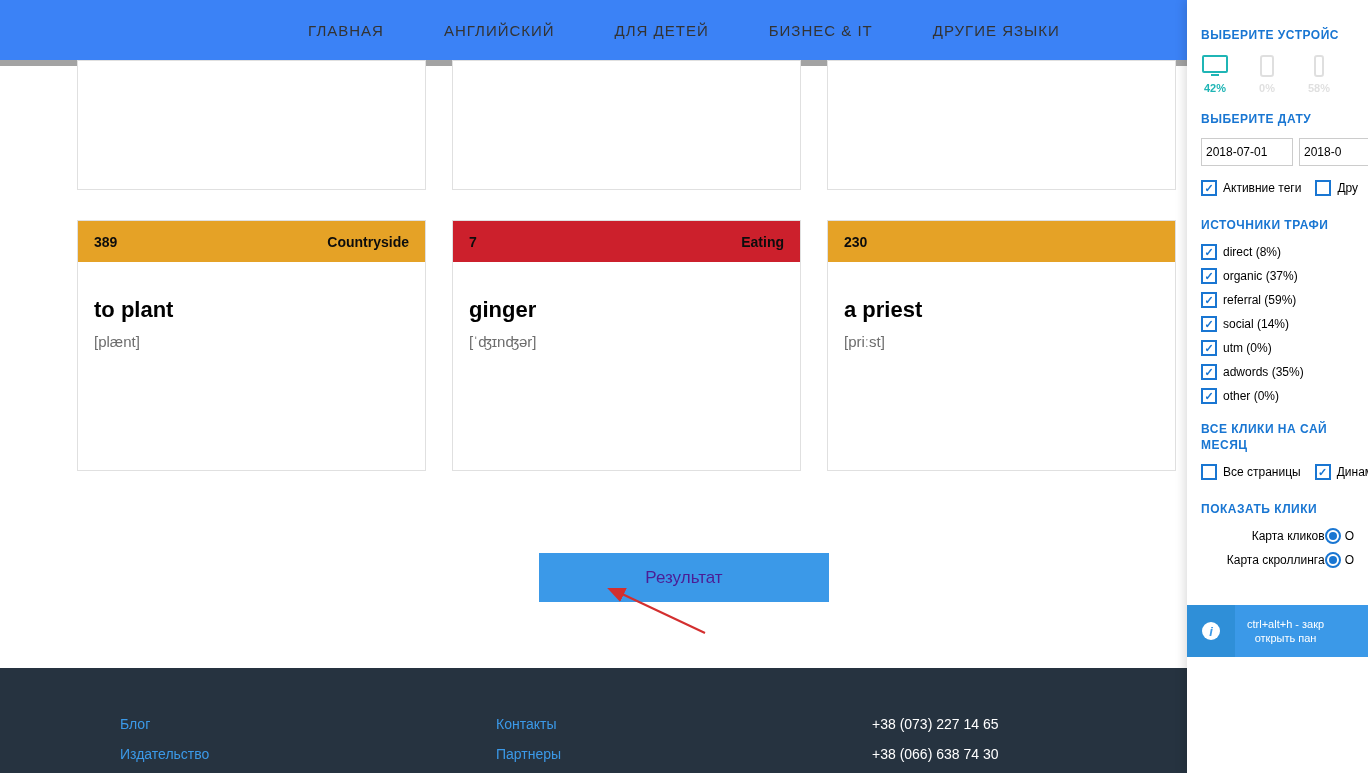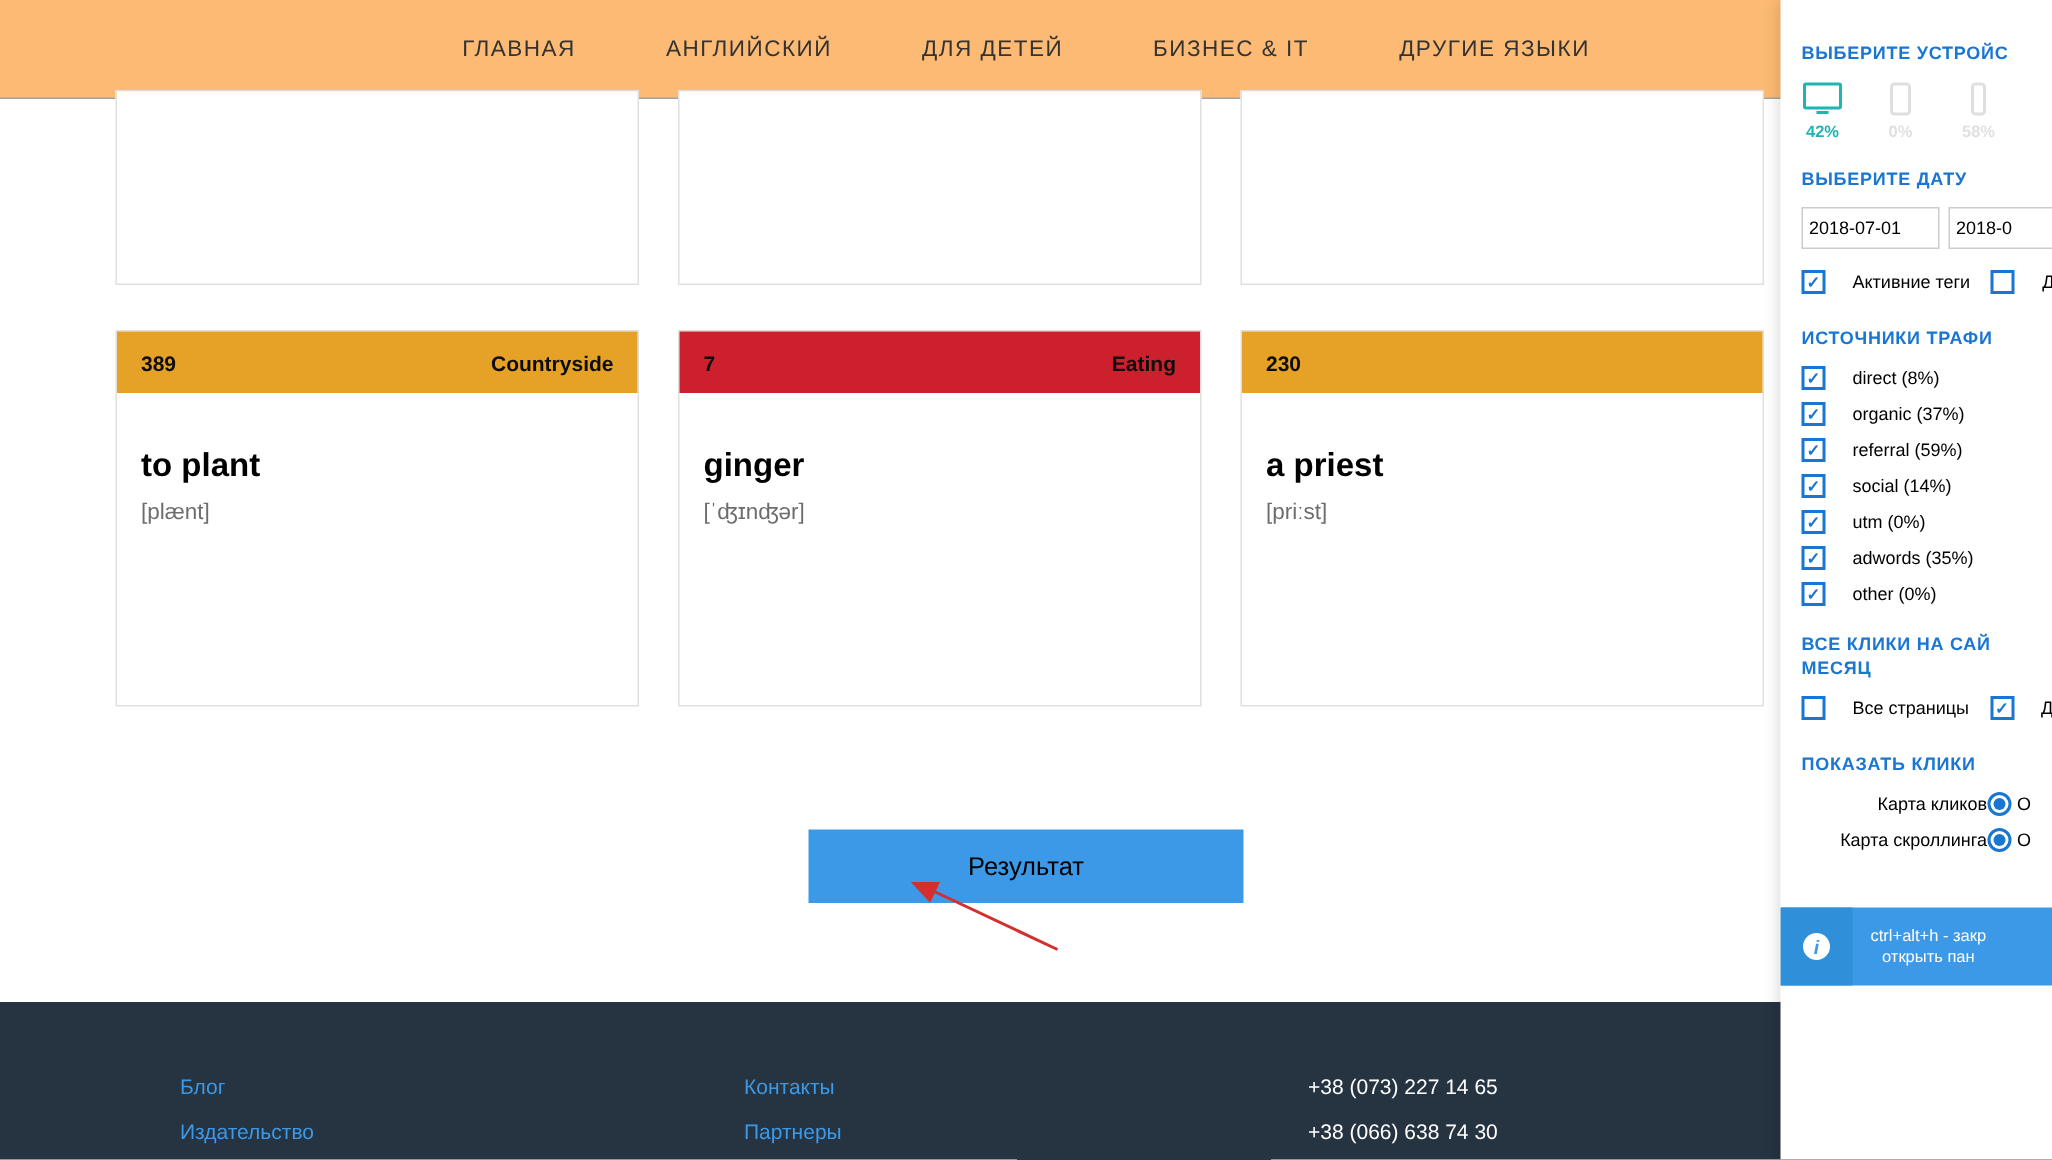--- a/index.html
+++ b/index.html
@@ -1,34 +1,34 @@
 <!DOCTYPE html>
 <html><head>
   <meta charset="utf-8">
   <style>
     * { box-sizing: border-box; margin: 0; padding: 0; }
     body { font-family: Arial, sans-serif; background: #fff; overflow: hidden; width: 1368px; height: 773px; position: relative; }
     
-    .nav { height: 66px; border-bottom: 1px solid #a3a3a3; display: flex; align-items: center; justify-content: center; gap: 60px; background: #fdba74; text-align: center; }
+    .nav { height: 66px; border-bottom: 6px solid #a3a3a3; display: flex; align-items: center; justify-content: center; gap: 60px; background: #3b82f6; text-align: center; }
     .nav a { text-decoration: none; color: #333; font-size: 15px; letter-spacing: 1px; }
     
     .content { padding: 0 77px; }
     .card-row { display: flex; gap: 26px; }
     .card { width: 349px; border: 1px solid #e0e0e0; background: #fff; }
     .card-empty { height: 130px; }
     
     .card-full { height: 251px; }
     .card-header { height: 41px; display: flex; justify-content: space-between; align-items: center; padding: 0 16px; font-size: 14px; font-weight: bold; }
     .card-header.orange { background: #e5a226; color: #0d0d0d; }
     .card-header.red { background: #cc202c; color: #0d0d0d; }
     .card-body { padding: 35px 16px; }
     .card-word { font-size: 22px; font-weight: bold; color: #000; margin-bottom: 10px; }
     .card-ipa { font-size: 15px; color: #6d6d6d; }
     
-    .result-btn { display: block; margin: 82px auto 0; width: 290px; height: 49px; background: #3b99e8; color: #000000; border: none; font-size: 17px; cursor: pointer; }
+    .result-btn { display: block; margin: 82px auto 0; width: 290px; height: 49px; background: #3b99e8; color: #4c1d95; border: none; font-size: 17px; cursor: pointer; }
     
     .arrow { position: absolute; left: 605px; top: 588px; }
     
     .footer { background: #263340; color: #fff; padding: 48px 0; margin-top: 66px; }
     .footer-inner { display: flex; padding: 0 120px; }
     .footer-col { flex: 1; }
     .footer-col a { display: block; color: #3b99e8; text-decoration: none; font-size: 14px; margin-bottom: 14px; }
     .footer-col .phone { color: #fff; font-size: 14px; margin-bottom: 14px; }
     
     .sidebar { position: absolute; right: 0; top: 0; width: 181px; height: 773px; background: #fff; box-shadow: -2px 0 10px rgba(0,0,0,0.15); padding: 28px 14px; font-size: 12px; overflow: hidden; }
@@ -38,21 +38,21 @@
     .device { display: flex; flex-direction: column; align-items: center; }
     .device-icon { width: 28px; height: 24px; margin-bottom: 4px; }
     .device .pct { font-size: 11px; font-weight: bold; }
     .device.active .pct { color: #1fb5b5; }
     .device.inactive { opacity: 0.3; }
     .device.inactive .pct { color: #999; }
     
     .date-row { display: flex; gap: 6px; margin-bottom: 14px; }
     .date-input { border: 1px solid #ccc; padding: 6px 4px; font-size: 12px; width: 92px; }
     
-    .check-row { display: flex; align-items: center; gap: 18px; margin-bottom: 8px; font-size: 12px; white-space: nowrap; }
+    .check-row { display: flex; align-items: center; gap: 6px; margin-bottom: 8px; font-size: 12px; white-space: nowrap; }
     .checkbox { width: 16px; height: 16px; border: 2px solid #1976d2; display: inline-flex; align-items: center; justify-content: center; flex-shrink: 0; }
     .checkbox.checked::after { content: "✓"; color: #1976d2; font-size: 11px; font-weight: bold; }
     
     .inline-checks { display: flex; gap: 14px; margin-bottom: 14px; flex-wrap: nowrap; }
     
     .radio-row { display: flex; justify-content: flex-end; align-items: center; margin-bottom: 8px; font-size: 12px; }
     .radio { width: 16px; height: 16px; border: 2px solid #1976d2; border-radius: 50%; display: inline-flex; align-items: center; justify-content: center; flex-shrink: 0; }
     .radio.checked::after { content: ""; width: 8px; height: 8px; background: #1976d2; border-radius: 50%; }
     
     .info-panel { position: absolute; bottom: 116px; left: 0; right: 0; background: #3b99e8; color: #fff; display: flex; align-items: center; height: 52px; font-size: 11px; }

